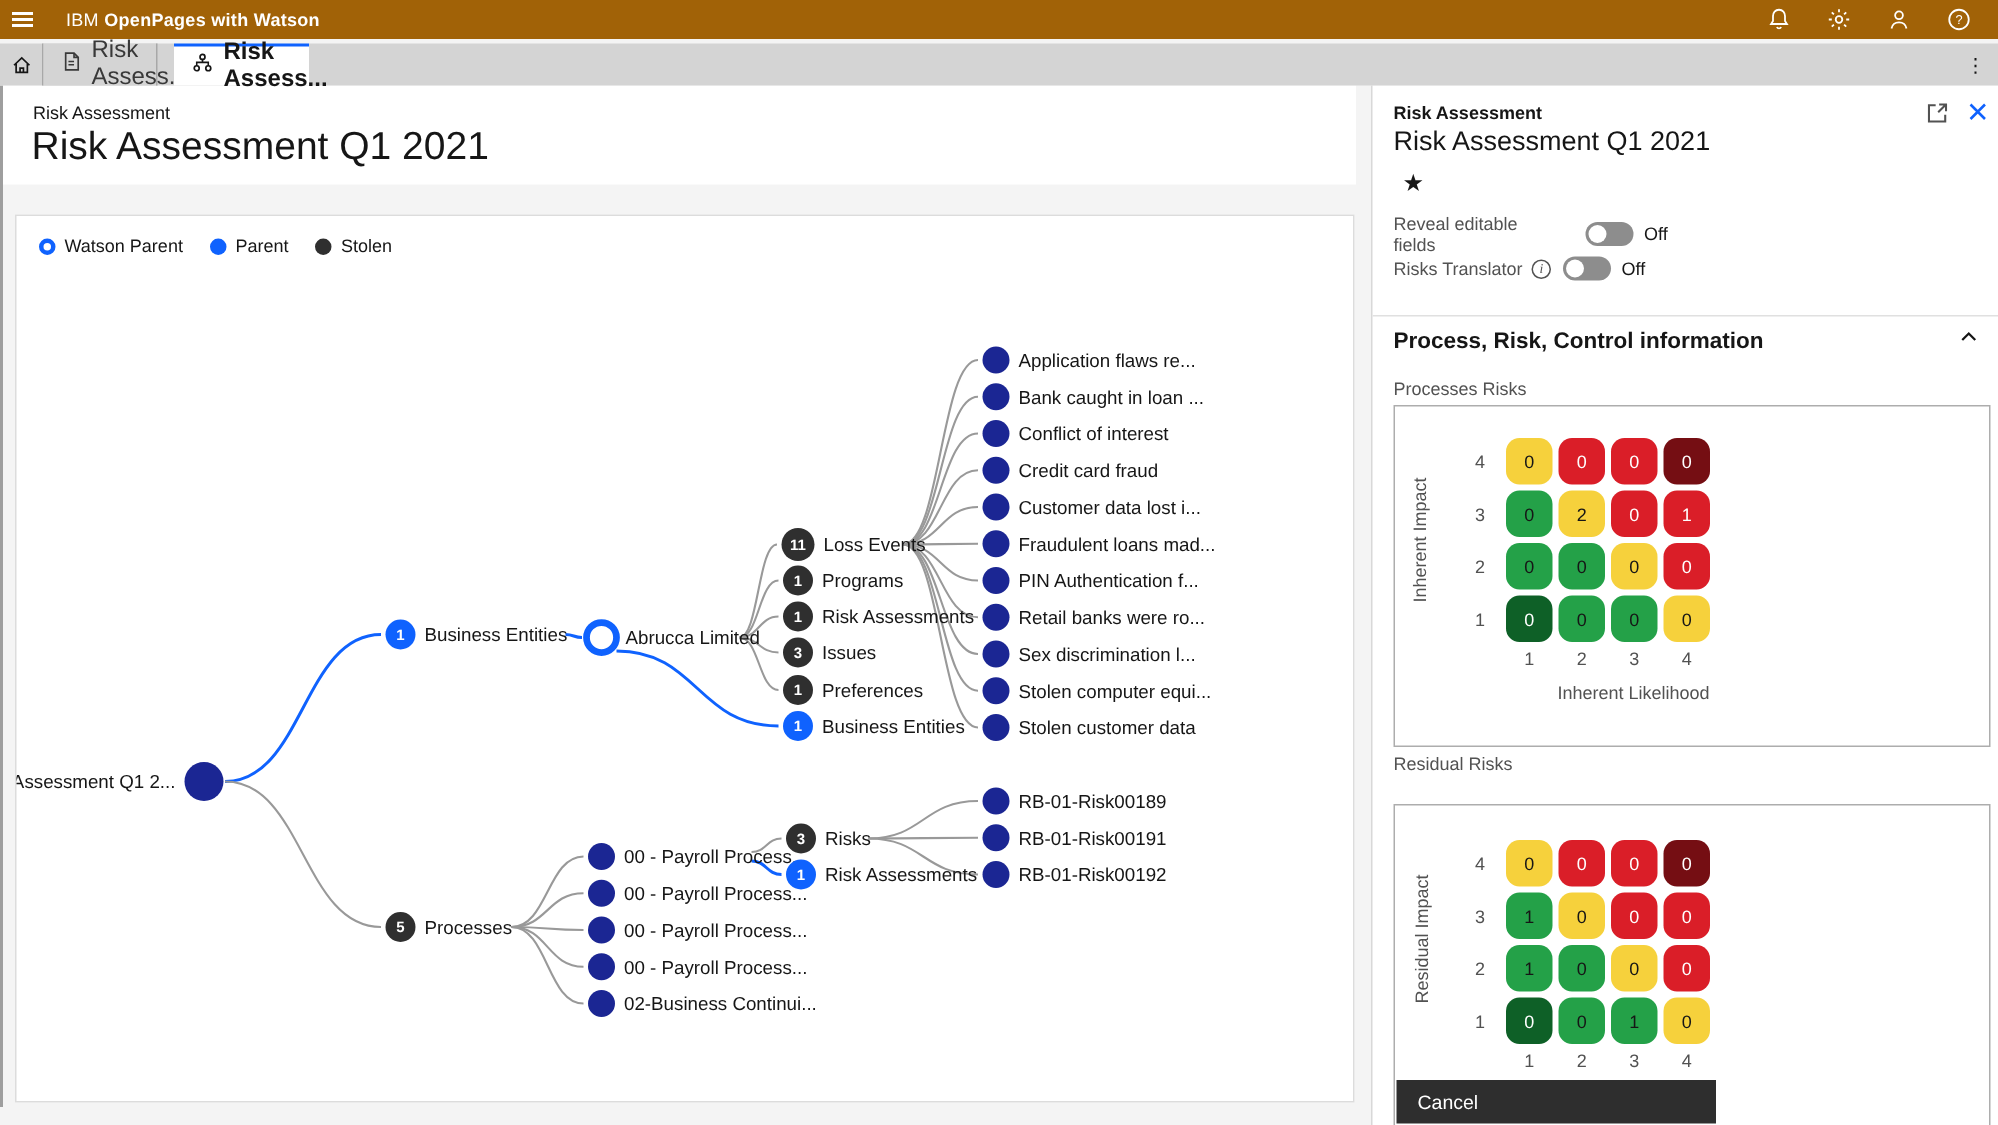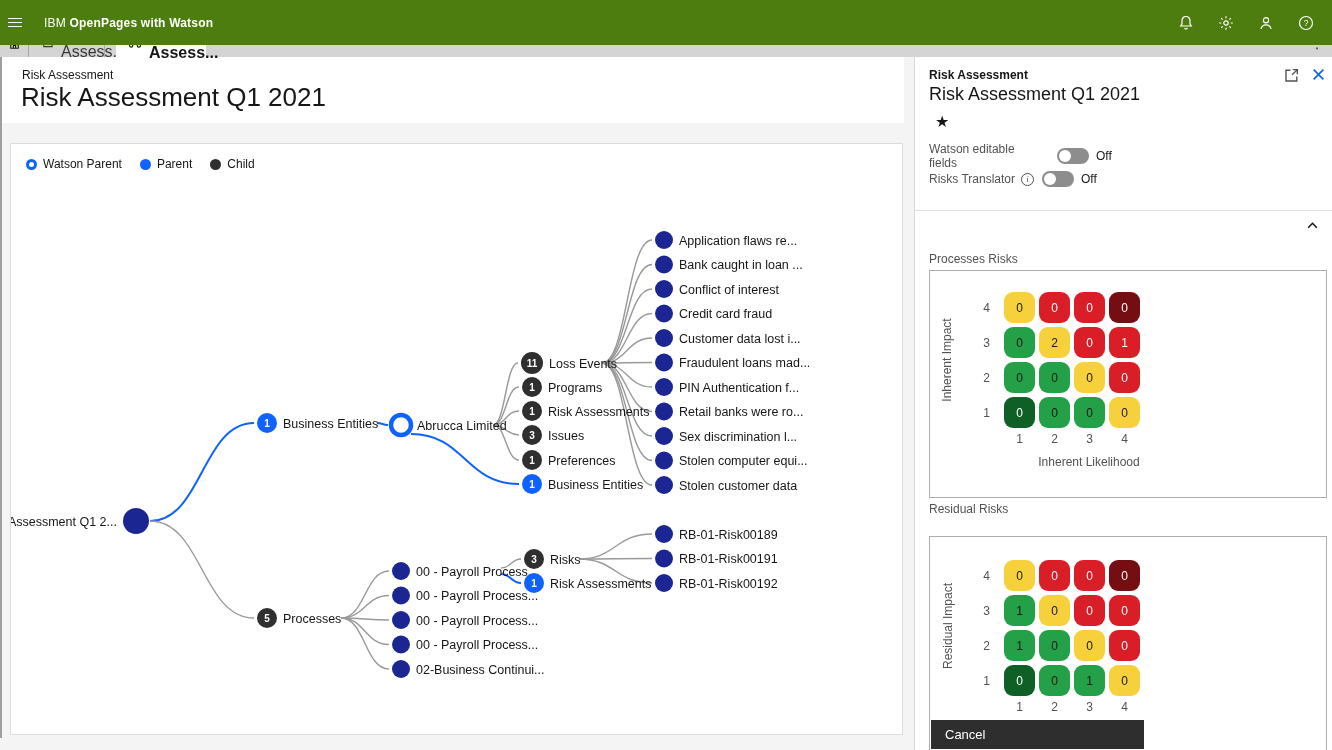--- a/index.html
+++ b/index.html
@@ -1,20 +1,20 @@
 <!DOCTYPE html>
 <html><head>
 <meta charset="utf-8">
 <style>
   * { margin:0; padding:0; box-sizing:border-box; }
   html,body { width:1332px; height:750px; overflow:hidden; background:#f4f4f4;
     font-family:"Liberation Sans", sans-serif; color:#161616; }
 
   
-  #topbar { position:absolute; left:0; top:0; width:1332px; height:45px; background:#4d7c0f;
+  #topbar { position:absolute; left:0; top:0; width:1332px; height:26px; background:#a16207;
     display:flex; align-items:center; z-index:30; }
   #hamburger { width:30px; height:29px; display:flex; align-items:center; justify-content:center; cursor:pointer; }
   #hamburger div { width:14px; }
   #hamburger div span { display:block; height:1.5px; background:#fff; margin:2.5px 0; }
   .brand { color:#fff; font-size:12px; margin-left:14px; letter-spacing:.2px; }
   .brand b { font-weight:700; }
   #topbar-right { margin-left:auto; display:flex; align-items:center; gap:12px; padding-right:12px; }
   .tb-icon { width:28px; height:29px; display:flex; align-items:center; justify-content:center; cursor:pointer; }
 
   
@@ -162,21 +162,21 @@
     <div class="lg-item">
       <span class="lg-dot lg-primary"></span>
       <span>Watson Parent</span>
     </div>
     <div class="lg-item">
       <span class="lg-dot lg-parent"></span>
       <span>Parent</span>
     </div>
     <div class="lg-item">
       <span class="lg-dot lg-child"></span>
-      <span>Child</span>
+      <span>Stolen</span>
     </div>
   </div>
   <svg id="tree-svg" width="891" height="590" viewBox="10 144 891 590">
       <path d="M 149 521 C 201 521, 201 423, 253 423" fill="none" stroke="#0f62fe" stroke-width="2"></path>
       <path d="M 149 521 C 201 521, 201 618, 253 618" fill="none" stroke="#999999" stroke-width="1.4"></path>
       <path d="M 376 423 C 381.5 423, 381.5 425, 387 425" fill="none" stroke="#0f62fe" stroke-width="2"></path>
       <path d="M 492 425 C 504.5 425, 504.5 363, 517 363" fill="none" stroke="#999999" stroke-width="1.4"></path>
       <path d="M 492 425 C 505 425, 505 387, 518 387" fill="none" stroke="#999999" stroke-width="1.4"></path>
       <path d="M 492 425 C 505 425, 505 411, 518 411" fill="none" stroke="#999999" stroke-width="1.4"></path>
       <path d="M 492 425 C 505 425, 505 435, 518 435" fill="none" stroke="#999999" stroke-width="1.4"></path>
@@ -350,37 +350,38 @@
   <div id="panel-close">
     <svg width="15" height="15" viewBox="0 0 14 14">
         <path d="M2.5 2.5 11.5 11.5M11.5 2.5 2.5 11.5" stroke="#0f62fe" stroke-width="1.6"></path>
       </svg>
   </div>
   <div id="panel-crumb">Risk Assessment</div>
   <div id="panel-title">Risk Assessment Q1 2021</div>
   <div id="panel-star">★</div>
 
   <div class="toggle-row" style="top:90px;">
-    <span style="width:109px;">Watson editable fields</span>
+    <span style="width:109px;">Reveal editable fields</span>
     <span class="toggle" style="margin-left:19px;">
         <span class="knob"></span>
       </span>
     <span class="toggle-off">Off</span>
   </div>
   <div class="toggle-row" style="top:113px;">
     <span>Risks Translator</span>
     <span class="info-icon">i</span>
     <span class="toggle" style="margin-left:8px;">
         <span class="knob"></span>
       </span>
     <span class="toggle-off">Off</span>
   </div>
 
   <div id="panel-divider"></div>
   <div id="section-header">
+    <span id="section-title">Process, Risk, Control information</span>
     <span id="section-chevron">
       <svg width="13" height="13" viewBox="0 0 12 12">
           <path d="M2 8 6 4l4 4" fill="none" stroke="#161616" stroke-width="1.4"></path>
         </svg>
     </span>
   </div>
 
   <div class="matrix-label" style="top:195px;">Processes Risks</div>
   <div class="matrix-box" style="top:213px; height:228px;" id="matrix-inherent">
       <div class="hm-ylab" style="top: 82px; left: -25px;">Inherent Impact</div>

